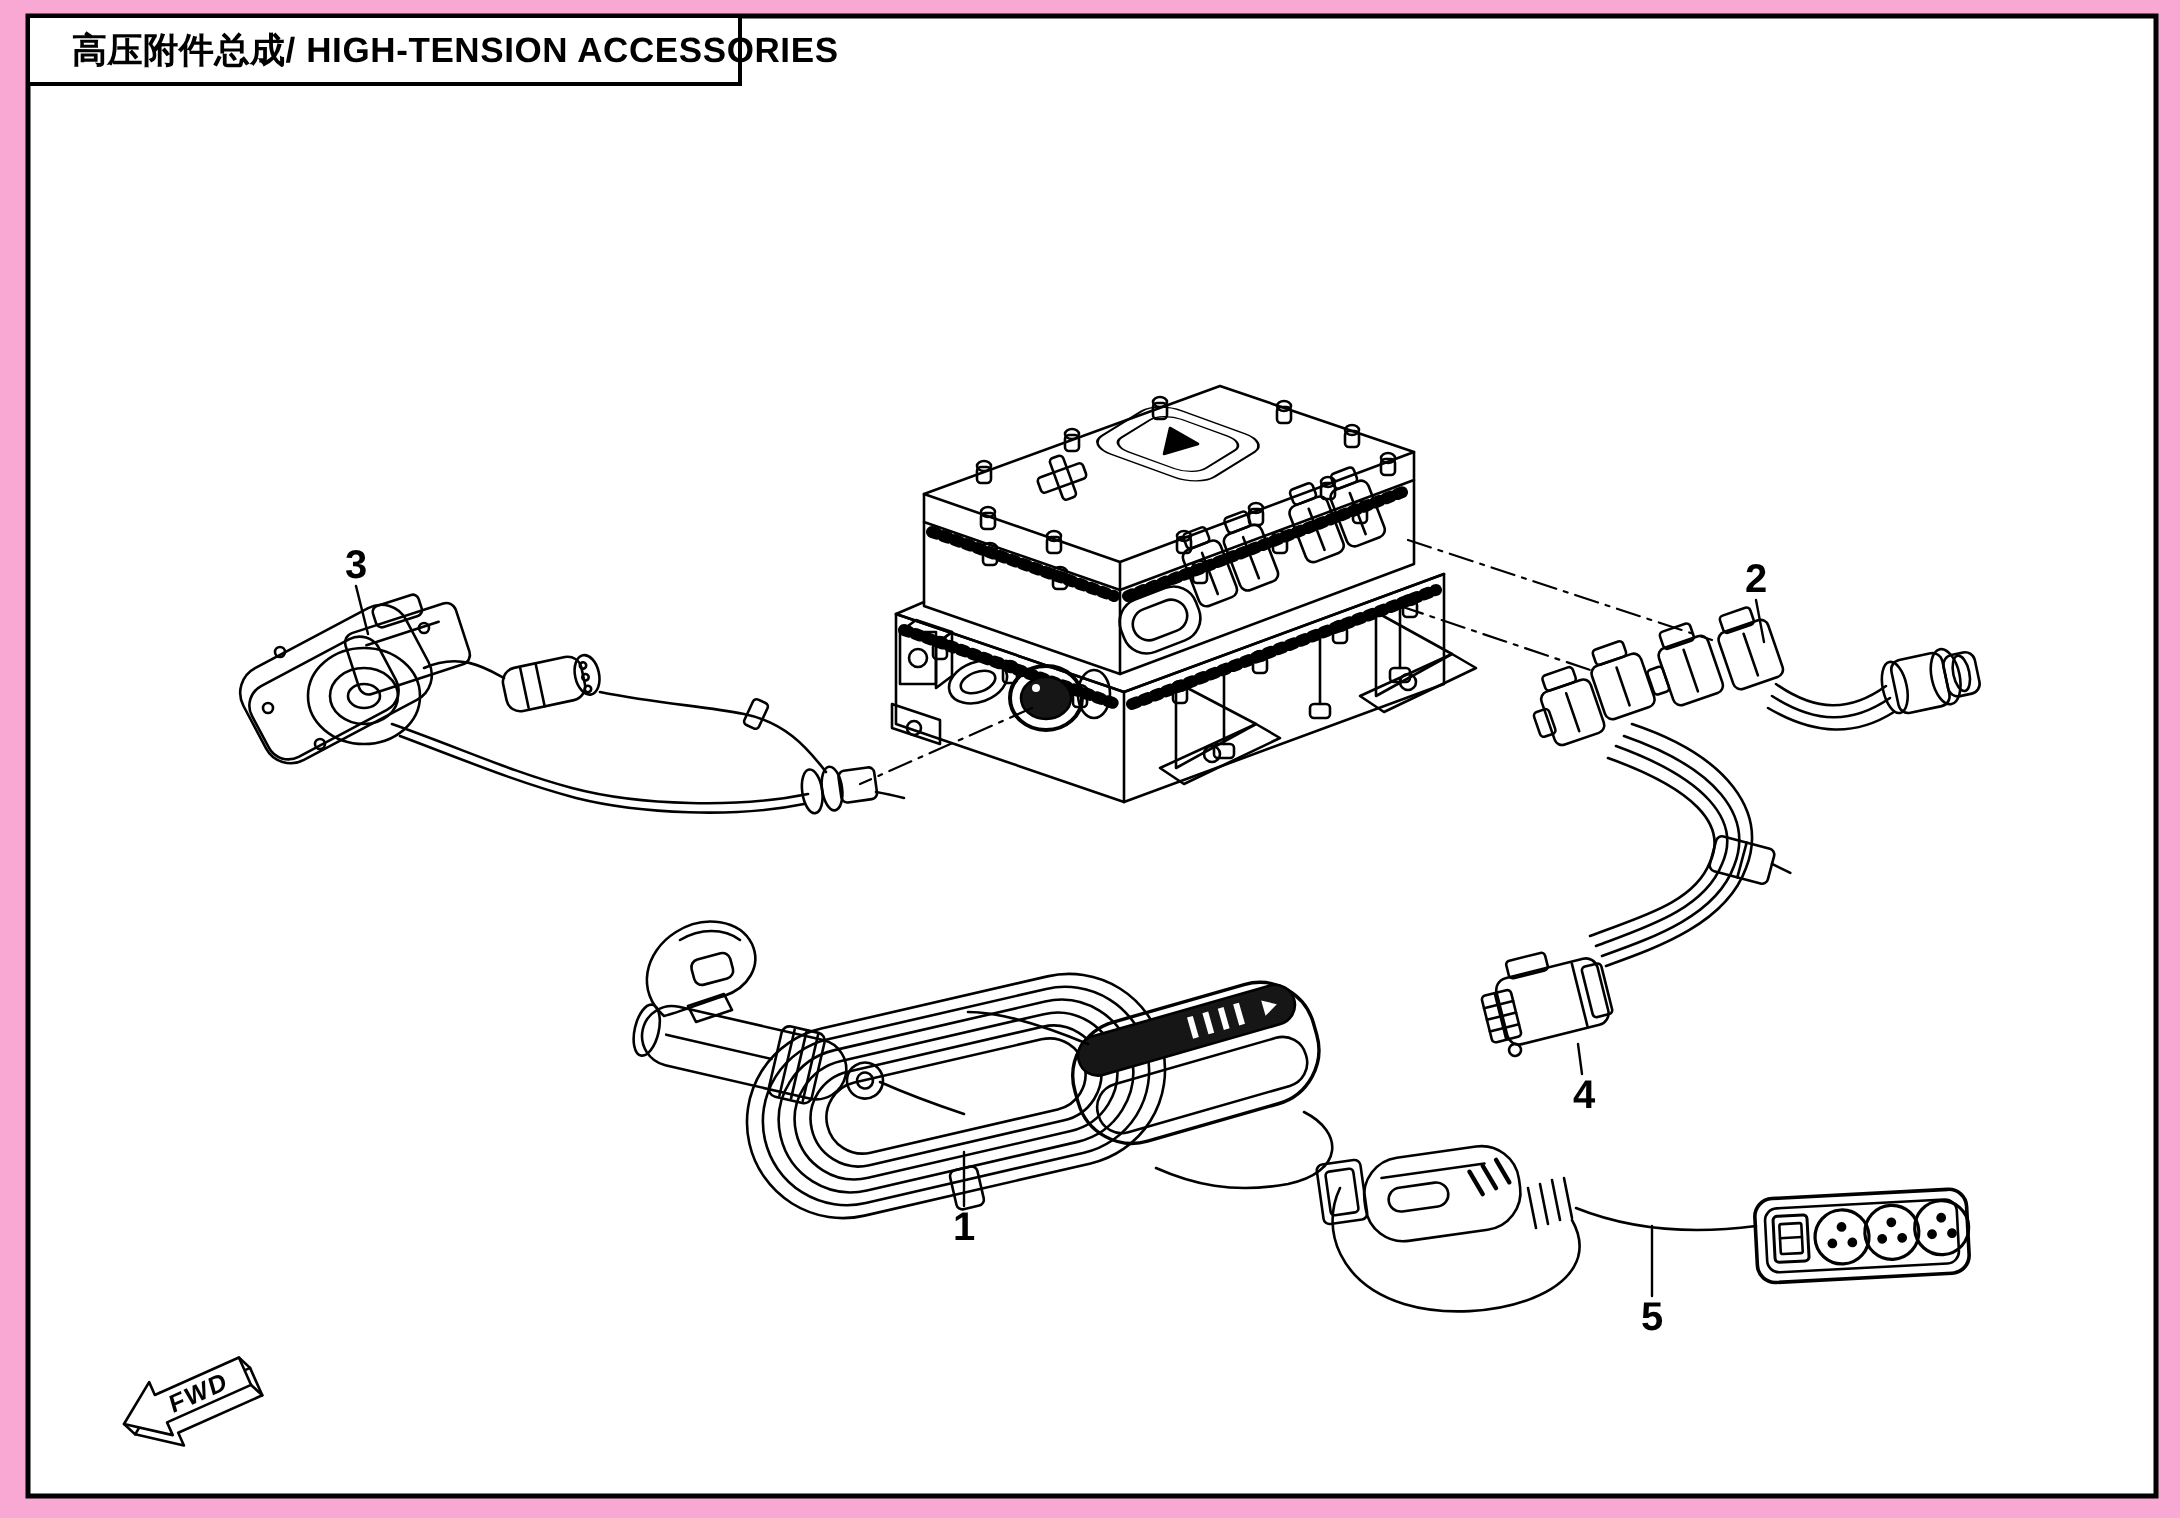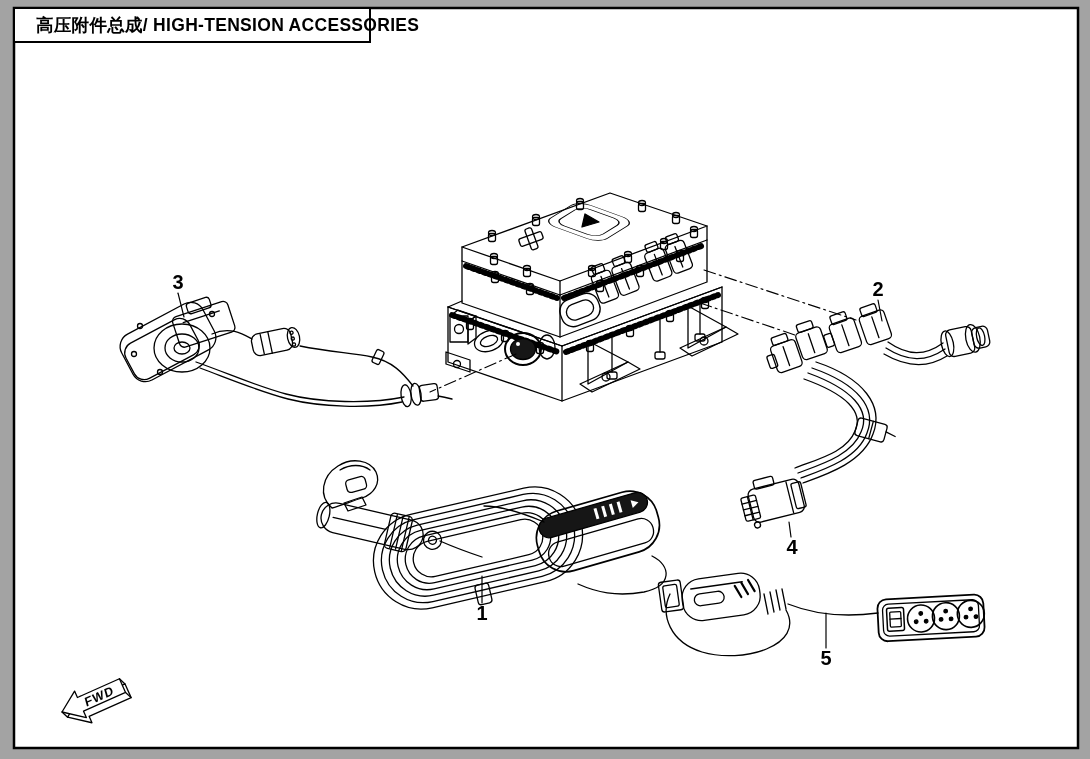--- a/index.html
+++ b/index.html
@@ -1,17 +1,17 @@
 <!DOCTYPE html>
 <html><head>
 <meta charset="utf-8">
 <style>
   html,body { margin:0; padding:0; background:#ffffff; }
   .page {
-    position:relative; width:1090px; height:759px; background:#a3a3a3;
+    position:relative; width:1090px; height:759px; background:#f9a8d4;
     font-family:"Liberation Sans", sans-serif; overflow:hidden;
   }
   svg { position:absolute; left:0; top:0; }
   text { font-family:"Liberation Sans", sans-serif; fill:#000; stroke:none; }
   .title-text { font-size:17.5px; font-weight:bold; letter-spacing:0.3px; }
   .callout { font-size:20px; font-weight:bold; text-anchor:middle; }
   .fwd-text { font-size:12.5px; font-weight:bold; letter-spacing:1px; }
 </style>
 </head>
 <body>

